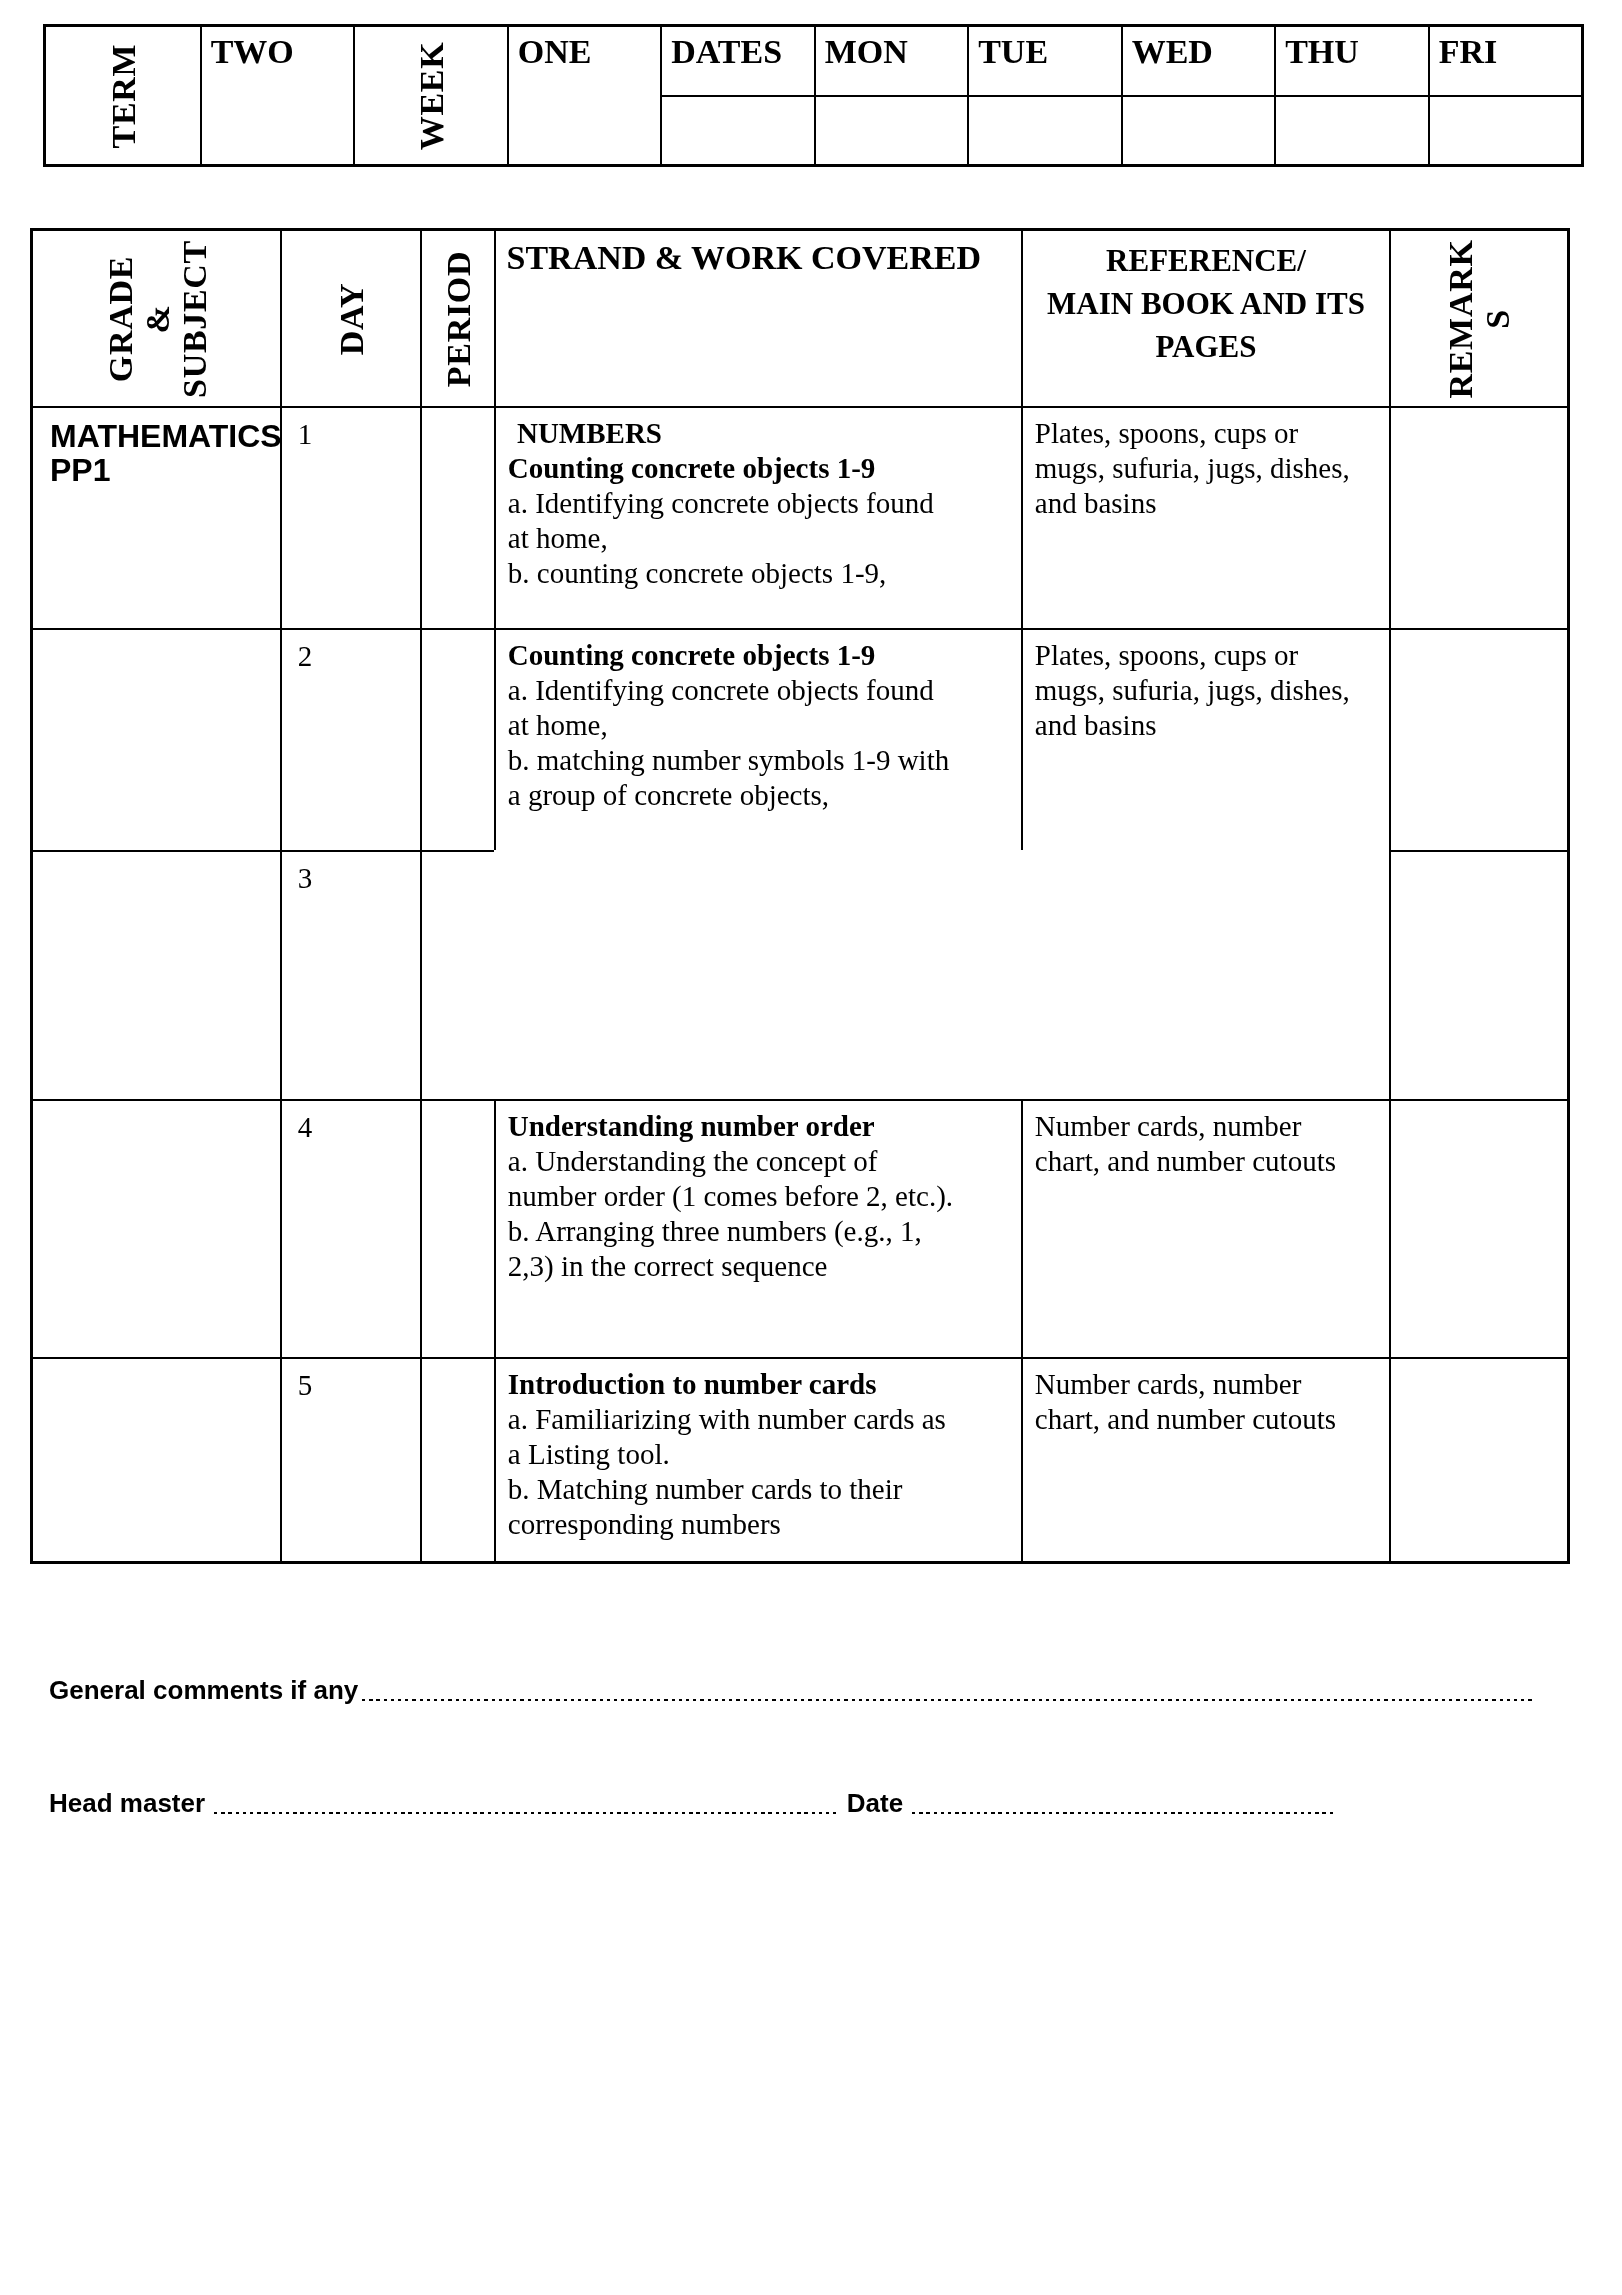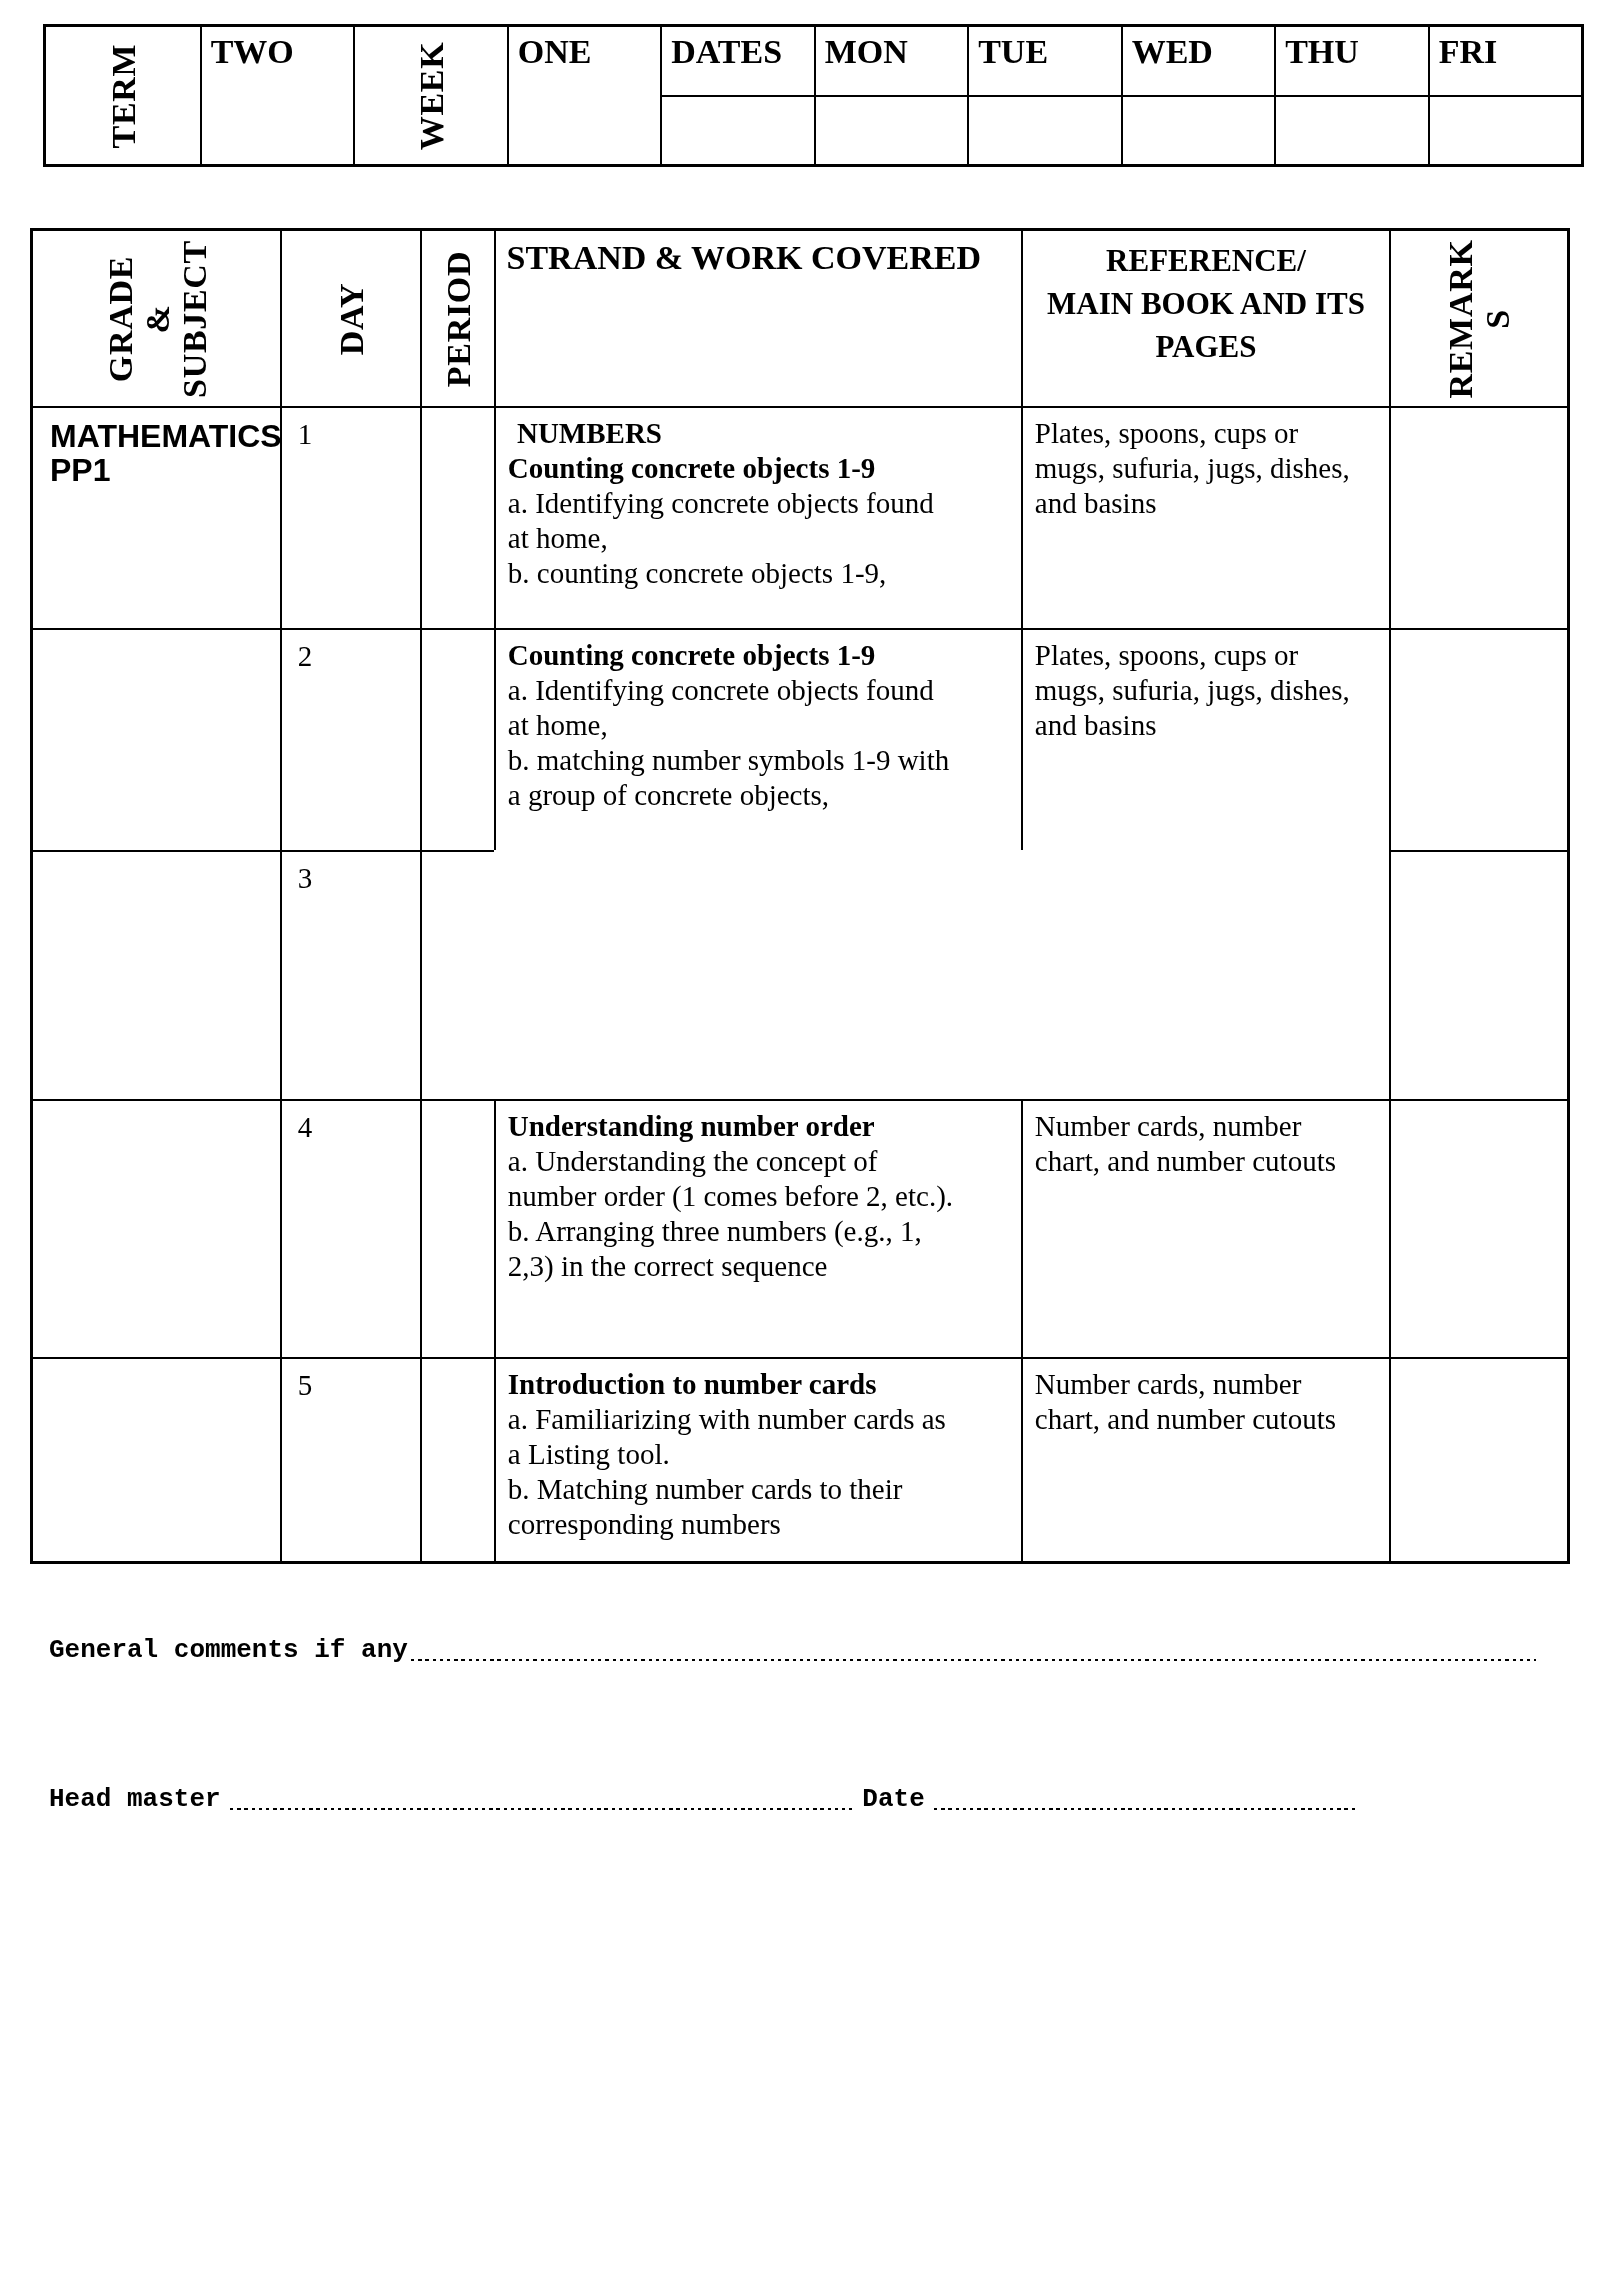--- a/index.html
+++ b/index.html
@@ -43,25 +43,25 @@
   .day-val{font-size:29px;line-height:35px;padding:9.2px 0 0 15.7px;}
 
   .strand-cell{padding:7.9px 61px 0 11.8px;font-size:29px;line-height:35px;}
   .ref-cell{padding:7.9px 21px 0 11.8px;font-size:29px;line-height:35px;}
   .sh{font-weight:bold;white-space:pre-line;display:block;}
   .sh.indent{text-indent:9.2px;}
   .ssub{font-weight:bold;font-style:italic;white-space:pre-line;display:block;}
   .sbody{white-space:pre-line;display:block;}
 
   
-  .sans{font-family:Liberation Mono, monospace;}
+  .sans{font-family:Liberation Sans, sans-serif;margin-top:40px;}
   .fline{position:absolute;display:flex;align-items:flex-end;
          font-weight:bold;font-size:26px;line-height:31px;}
   .fline1{left:49px;top:1635px;width:1487px;}
-  .fline2{left:49px;top:1784px;width:1487px;}
+  .fline2{left:49px;top:1748px;width:1487px;}
   .leader{height:2.6px;margin-bottom:4.6px;
           background:repeating-linear-gradient(to right,#000 0 3.3px,transparent 3.3px 7.2px);}
   .grow{flex:1;margin-left:3.3px;}
   .l950{width:622px;margin-left:9.2px;}
   .l645{width:422px;margin-left:9.2px;}
   .datelbl{margin-left:10.5px;}
 </style>
 </head>
 <body>
 

